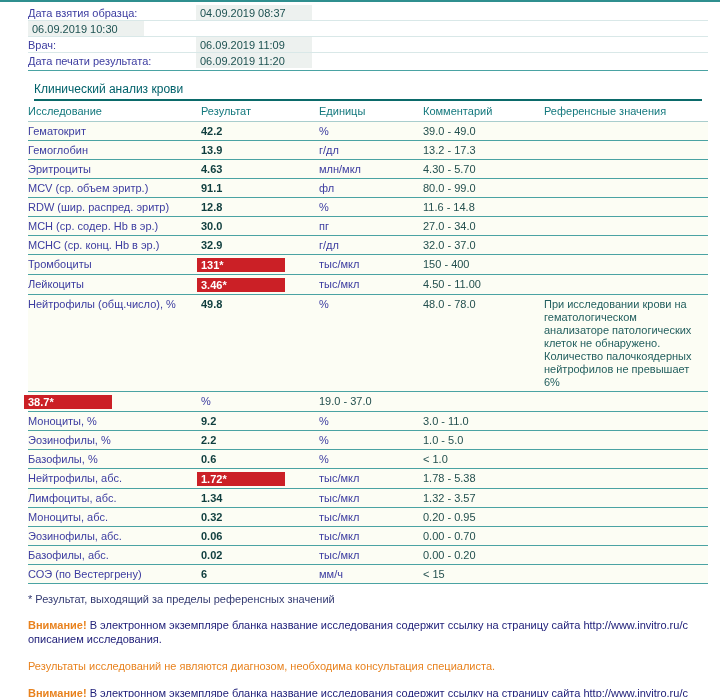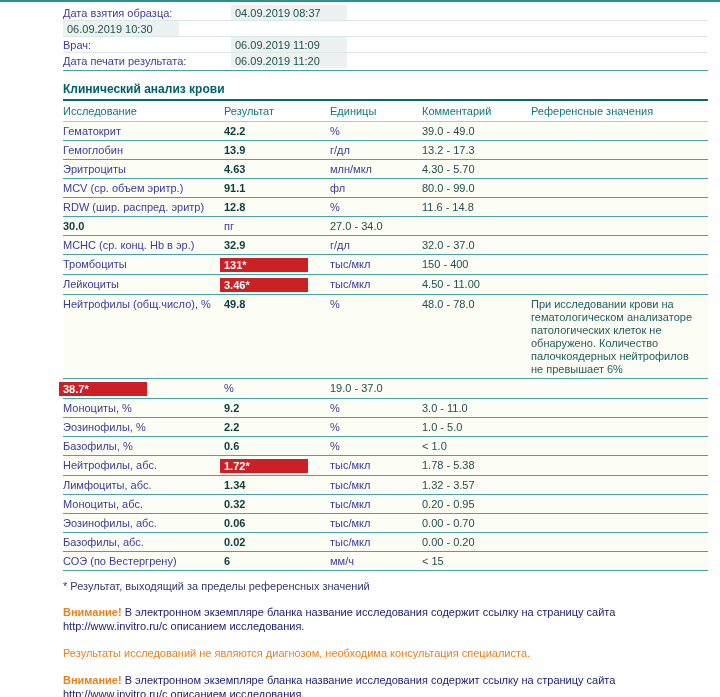--- a/index.html
+++ b/index.html
@@ -6,41 +6,40 @@
   .page{
     position:relative;
     width:720px;height:697px;
     box-sizing:border-box;
     background:#fff;
     border-top:2px solid #2f8f8f;
     font-family:"Liberation Sans","DejaVu Sans",sans-serif;
     font-size:11px;
     color:#1d4f4f;
     overflow:hidden;
-    padding-left:35px;
   }
   .inner{padding:3px 12px 0 28px;}
 
   
   .dates{border-bottom:1px solid #4aa3a3;padding-bottom:2px;}
   .date-row{display:grid;grid-template-columns:168px 1fr;border-bottom:1px solid #d9e8e8;}
   .date-row:last-child{border-bottom:none;}
   .date-label{color:#3c3ca0;padding:2px 0 1px;}
   .date-value{color:#1d5151;padding:2px 4px 1px;background:#edf1ef;width:116px;box-sizing:border-box;}
 
   
   .section-title{
-    margin:11px 0 0;
-    font-size:12px;font-weight:bold;color:#00616a;
+    margin:11px 6px 0;
+    font-size:12px;font-weight:normal;color:#00616a;
     border-bottom:2px solid #0b6a6a;
     padding-bottom:3px;
   }
 
   
-  .grid-row{display:grid;grid-template-columns:157px 102px 88px 105px 1fr;column-gap:4px;}
+  .grid-row{display:grid;grid-template-columns:157px 102px 88px 105px 1fr;column-gap:16px;}
   .thead{color:#13787d;border-bottom:1px solid #a9cdcd;padding:4px 0 3px;}
   .thead .hcell{padding-right:6px;line-height:13px;}
   .trow{
     border-bottom:1px solid #4aa3a3;
     background:#fcfdf4;
     align-items:start;
     min-height:18px;
   }
   .tcell{padding:3px 6px 2px 0;line-height:12px;}
   .c-name{color:#3c3ca0;}
@@ -133,20 +132,21 @@
 
         <div class="grid-row trow">
           <div class="tcell c-name">RDW (шир. распред. эритр)</div>
           <div class="tcell c-result"><span class="val">12.8</span></div>
           <div class="tcell c-units">%</div>
           <div class="tcell c-ref">11.6 - 14.8</div>
           <div class="tcell c-comment"></div>
         </div>
 
         <div class="grid-row trow">
+          <div class="tcell c-name">MCH (ср. содер. Hb в эр.)</div>
           <div class="tcell c-result"><span class="val">30.0</span></div>
           <div class="tcell c-units">пг</div>
           <div class="tcell c-ref">27.0 - 34.0</div>
           <div class="tcell c-comment"></div>
         </div>
 
         <div class="grid-row trow">
           <div class="tcell c-name">MCHC (ср. конц. Hb в эр.)</div>
           <div class="tcell c-result"><span class="val">32.9</span></div>
           <div class="tcell c-units">г/дл</div>

